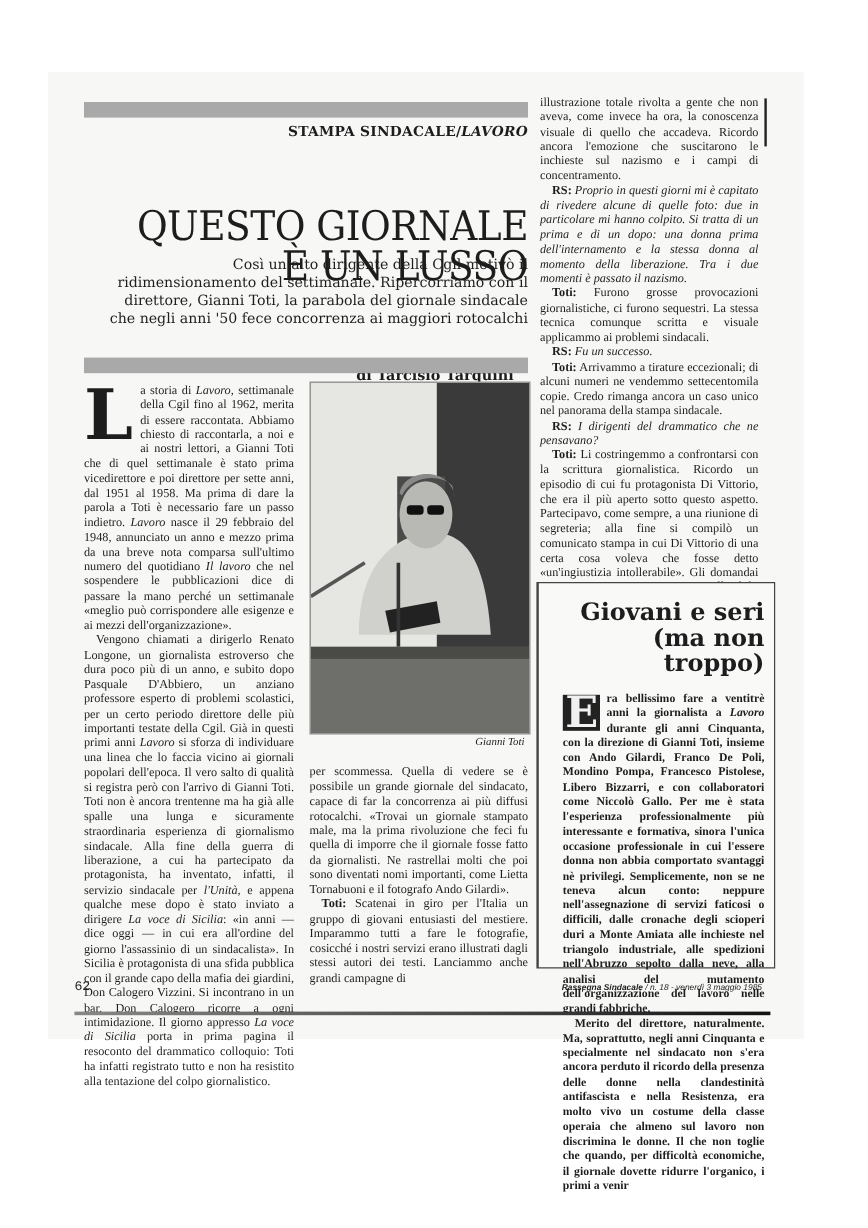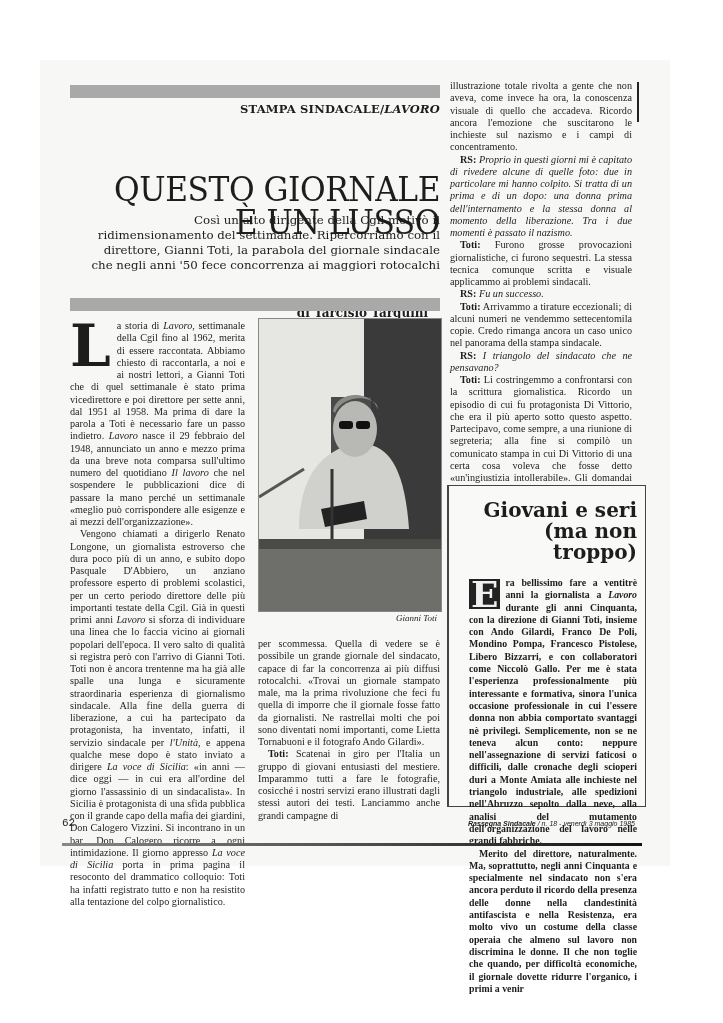--- a/index.html
+++ b/index.html
@@ -90,21 +90,21 @@
     <p class="noind">per scommessa. Quella di vedere se è possibile un grande giornale del sindacato, capace di far la concorrenza ai più diffusi rotocalchi. «Trovai un giornale stampato male, ma la prima rivoluzione che feci fu quella di imporre che il giornale fosse fatto da giornalisti. Ne rastrellai molti che poi sono diventati nomi importanti, come Lietta Tornabuoni e il fotografo Ando Gilardi».</p>
     <p><b>Toti:</b><span> Scatenai in giro per l'Italia un gruppo di giovani entusiasti del mestiere. Imparammo tutti a fare le fotografie, cosicché i nostri servizi erano illustrati dagli stessi autori dei testi. Lanciammo anche grandi campagne di</span></p>
   </div>
 
   <div class="abs col" style="left:410px; top:20px; width:182px;">
     <p class="noind">illustrazione totale rivolta a gente che non aveva, come invece ha ora, la conoscenza visuale di quello che accadeva. Ricordo ancora l'emozione che suscitarono le inchieste sul nazismo e i campi di concentramento.</p>
     <p><b>RS:</b><i> Proprio in questi giorni mi è capitato di rivedere alcune di quelle foto: due in particolare mi hanno colpito. Si tratta di un prima e di un dopo: una donna prima dell'internamento e la stessa donna al momento della liberazione. Tra i due momenti è passato il nazismo.</i></p>
     <p><b>Toti:</b><span> Furono grosse provocazioni giornalistiche, ci furono sequestri. La stessa tecnica comunque scritta e visuale applicammo ai problemi sindacali.</span></p>
     <p><b>RS:</b><i> Fu un successo.</i></p>
     <p><b>Toti:</b><span> Arrivammo a tirature eccezionali; di alcuni numeri ne vendemmo settecentomila copie. Credo rimanga ancora un caso unico nel panorama della stampa sindacale.</span></p>
-    <p><b>RS:</b><i> I triangolo del sindacato che ne pensavano?</i></p>
+    <p><b>RS:</b><i> I dirigenti del drammatico che ne pensavano?</i></p>
     <p><b>Toti:</b><span> Li costringemmo a confrontarsi con la scrittura giornalistica. Ricordo un episodio di cui fu protagonista Di Vittorio, che era il più aperto sotto questo aspetto. Partecipavo, come sempre, a una riunione di segreteria; alla fine si compilò un comunicato stampa in cui Di Vittorio di una certa cosa voleva che fosse detto «un'ingiustizia intollerabile». Gli domandai se potevano esistere ingiustizie tollerabili. L'aggettivo fu subito cancellato e Di Vittorio parlò a lungo, autocriticamente, della necessità di evitare la facilità dei luoghi comuni, che alla fine bruciano lo stesso concetto che si vuole affermare. I dirigenti accet-</span></p>
   </div>
 
   <div class="abs vrule" style="left:597px; top:22px; height:40px;"></div>
 
   <div class="abs box" style="left:407px; top:425px; width:196px; height:320px;">
     <div style="padding:14px 8px 0 20px;">
       <div class="box-title">Giovani e seri</div>
       <div class="box-title">(ma non troppo)</div>
       <div class="boxcol" style="margin-top:14px;">

